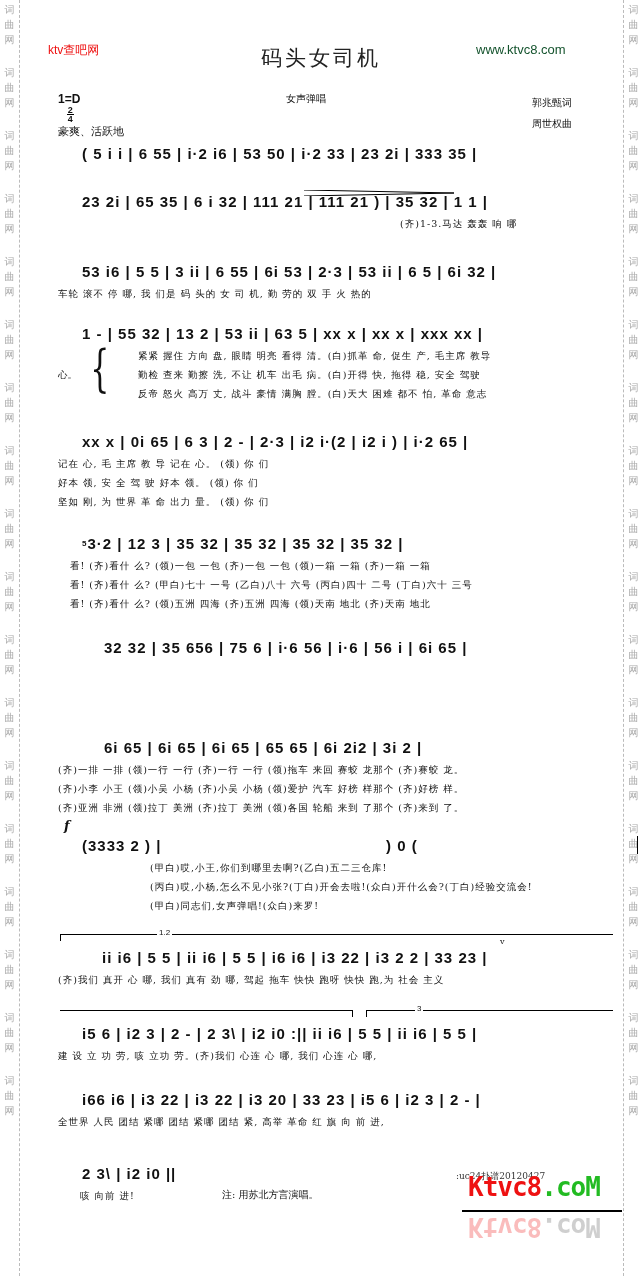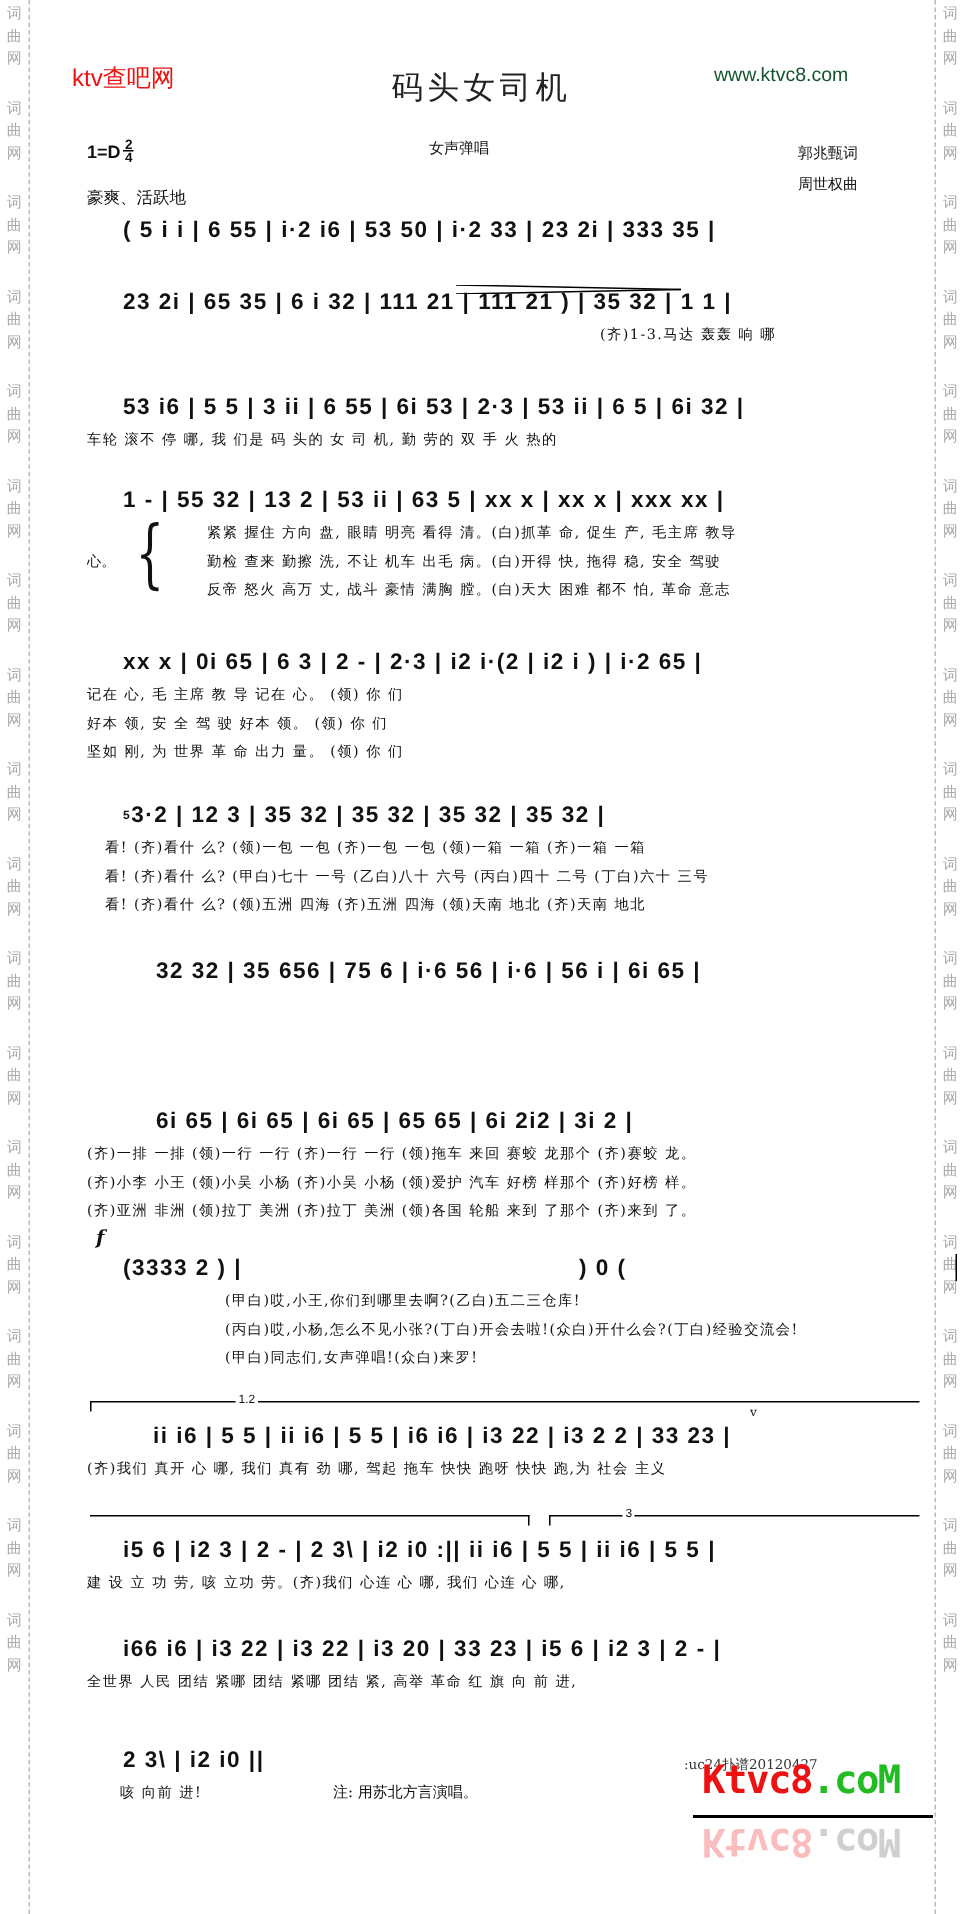--- a/index.html
+++ b/index.html
@@ -13,25 +13,25 @@
     display: flex; flex-direction: column; align-items: center;
     padding-top: 2px; box-sizing: border-box;
   }
   .margin.left { left: 0; border-right: 1px dashed #bbb; }
   .margin.right { right: 0; border-left: 1px dashed #bbb; }
   .margin .grp { display: flex; flex-direction: column; align-items: center; margin-bottom: 18px; }
   .margin .grp span { font-family: "DejaVu Serif", serif; font-size: 10px; color: #aaa; line-height: 15px; }
 
   .page { position: absolute; left: 22px; top: 0; width: 598px; height: 1276px; }
 
-  .brand-left { position: absolute; left: 26px; top: 42px; color: #ee1111; font-size: 16px; font-family: "Liberation Sans", sans-serif; }
+  .brand-left { position: absolute; left: 26px; top: 42px; color: #ee1111; font-size: 12px; font-family: "Liberation Sans", sans-serif; }
   .brand-right { position: absolute; left: 454px; top: 42px; color: #14532d; font-size: 13px; font-family: "Liberation Sans", sans-serif; }
   .title { position: absolute; left: 0; width: 598px; top: 44px; text-align: center; font-family: "DejaVu Serif", serif; font-size: 21px; letter-spacing: 3px; color: #222; }
 
-  .key { position: absolute; left: 36px; top: 92px; font-size: 12px; font-weight: bold; font-family: "Liberation Sans", sans-serif; display: flex; align-items: center; }
+  .key { position: absolute; left: 36px; top: 92px; font-size: 12px; font-weight: bold; font-family: "Liberation Sans", sans-serif; display: flex; align-items: center; flex-direction: column; }
   .key .frac { display: inline-flex; flex-direction: column; align-items: center; margin-left: 2px; font-size: 9px; line-height: 8px; }
   .key .frac .n { border-bottom: 1px solid #000; padding: 0 1px; }
   .performance { position: absolute; left: 264px; top: 92px; font-size: 10px; font-family: "DejaVu Serif", serif; }
   .credits { position: absolute; left: 510px; top: 92px; font-size: 10px; font-family: "DejaVu Serif", serif; line-height: 21px; }
   .tempo { position: absolute; left: 36px; top: 124px; font-size: 11px; font-family: "DejaVu Serif", serif; }
 
   .row { position: absolute; left: 36px; width: 556px; }
   .notes {
     height: 26px; display: flex; align-items: center; white-space: nowrap;
     font-family: "Liberation Sans", sans-serif; font-weight: bold; font-size: 15px; letter-spacing: 1px;

